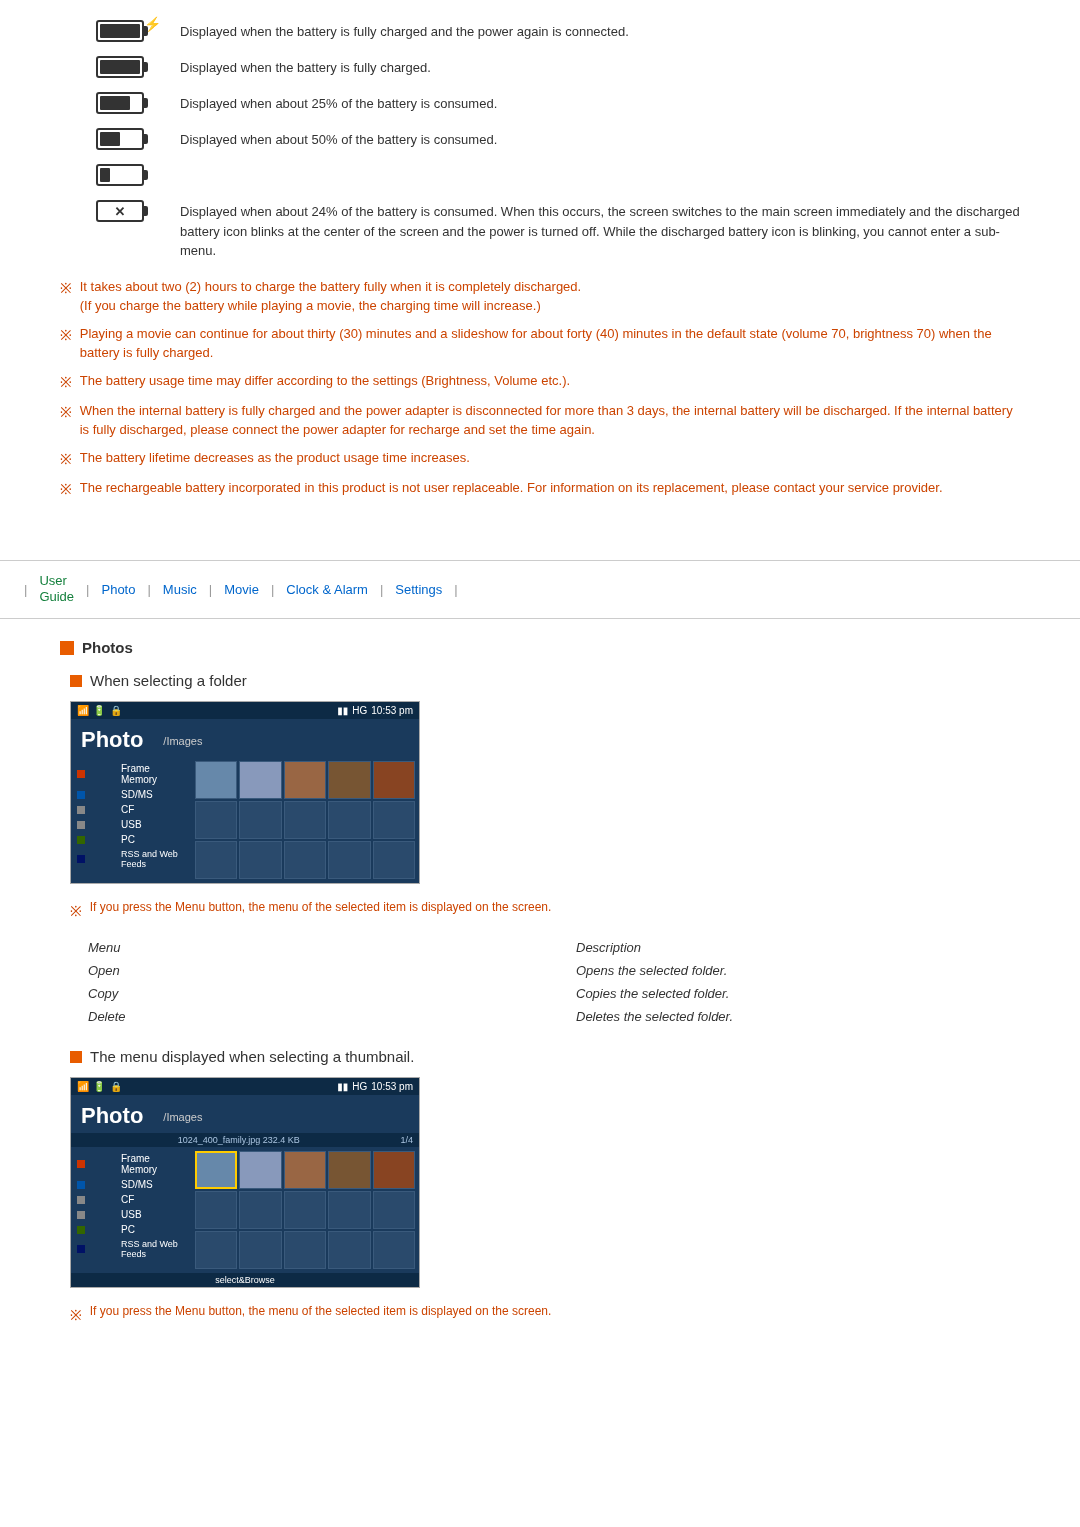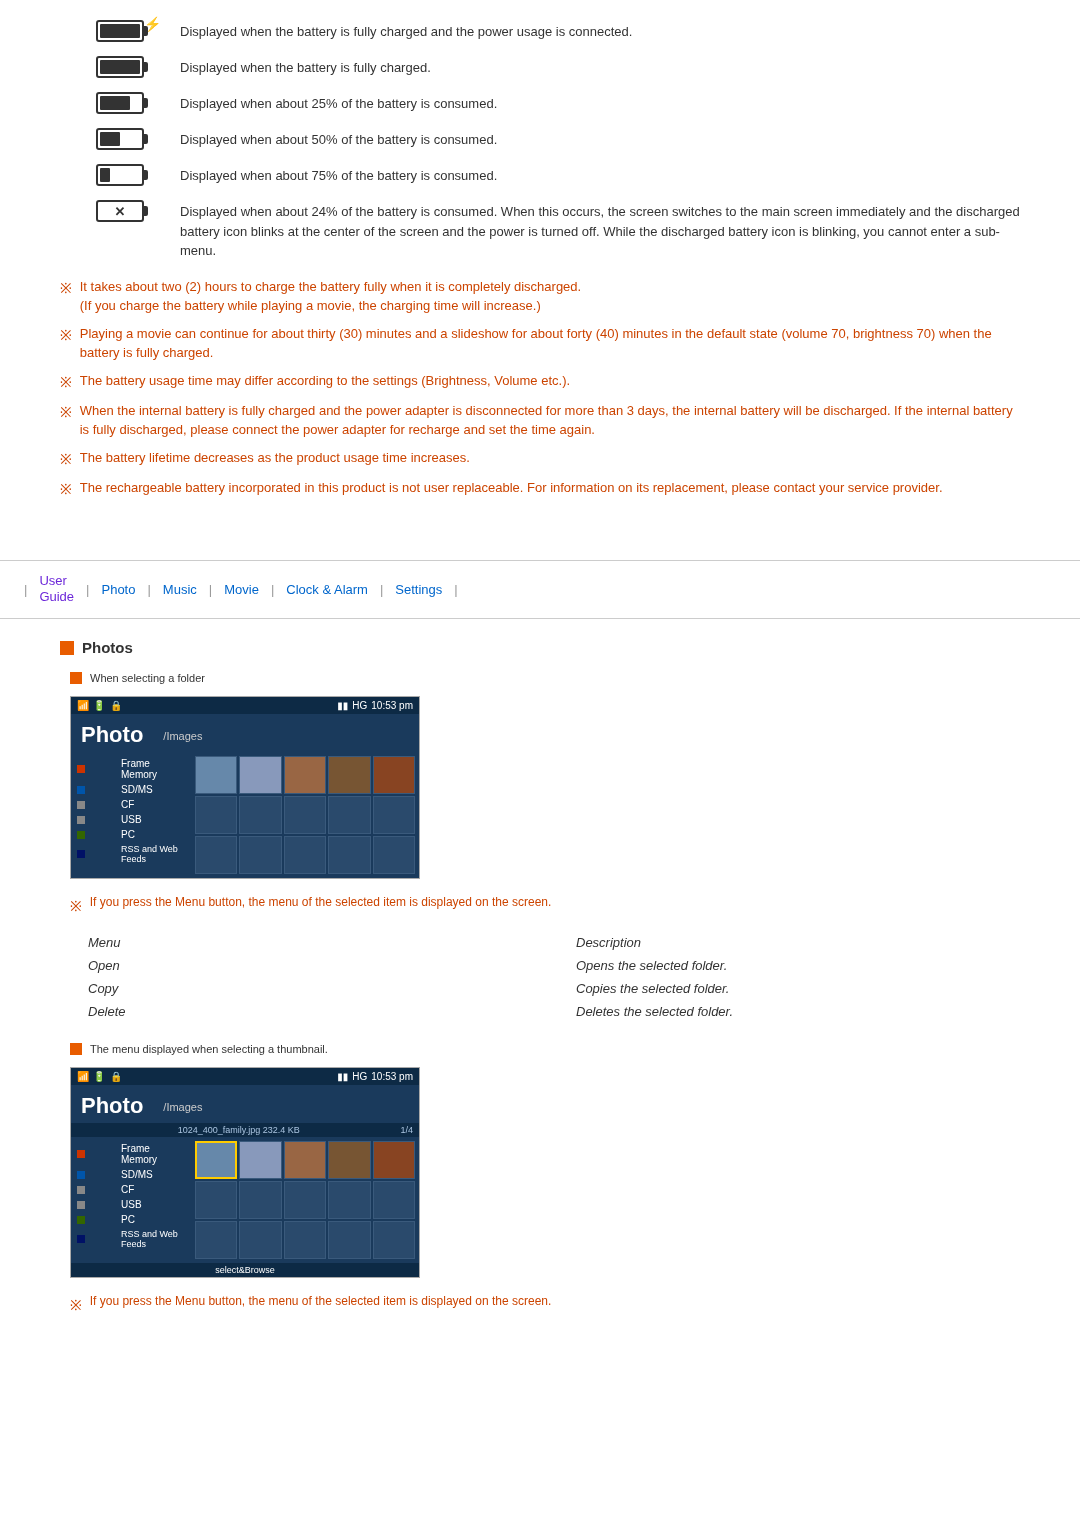--- a/index.html
+++ b/index.html
@@ -139,21 +139,21 @@
       margin: 0 4px;
     }
     .nav-link {
       color: #0066cc;
       text-decoration: none;
       font-size: 13px;
       cursor: pointer;
       padding: 0 8px;
     }
     .nav-link-user {
-      color: #6d28d9;
+      color: #15803d;
       font-size: 13px;
       cursor: pointer;
       line-height: 1.3;
       text-align: left;
     }
 
     
     .section-content {
       padding: 20px 60px;
     }
@@ -185,21 +185,21 @@
     }
     .subsection-icon {
       width: 12px;
       height: 12px;
       background: #e85c00;
       display: inline-block;
       margin-right: 8px;
       flex-shrink: 0;
     }
     .subsection-title {
-      font-size: 11px;
+      font-size: 15px;
       font-weight: normal;
       color: #333;
     }
 
     
     .screenshot-mockup {
       width: 350px;
       border: 1px solid #aaa;
       margin: 10px 0 16px 10px;
       background: #1a3a5c;
@@ -355,21 +355,21 @@
 
     <div class="battery-row">
       <div class="battery-icon-cell">
         <div style="position:relative; display:inline-flex; align-items:center;">
           <div class="battery-icon">
             <div class="battery-bar" style="width:100%;"></div>
           </div>
           <span style="position:absolute; right:-18px; top:-4px; font-size:14px; color:#333; font-weight:bold;">⚡</span>
         </div>
       </div>
-      <div class="battery-desc-cell">Displayed when the battery is fully charged and the power usage is connected.</div>
+      <div class="battery-desc-cell">Displayed when the battery is fully charged and the power again is connected.</div>
     </div>
 
     <div class="battery-row">
       <div class="battery-icon-cell">
         <div class="battery-icon">
           <div class="battery-bar" style="width:100%;"></div>
         </div>
       </div>
       <div class="battery-desc-cell">Displayed when the battery is fully charged.</div>
     </div>
@@ -391,21 +391,20 @@
       </div>
       <div class="battery-desc-cell">Displayed when about 50% of the battery is consumed.</div>
     </div>
 
     <div class="battery-row">
       <div class="battery-icon-cell">
         <div class="battery-icon">
           <div class="battery-bar" style="width:25%;"></div>
         </div>
       </div>
-      <div class="battery-desc-cell">Displayed when about 75% of the battery is consumed.</div>
     </div>
 
     <div class="battery-row">
       <div class="battery-icon-cell">
         <div class="battery-x">✕</div>
       </div>
       <div class="battery-desc-cell">Displayed when about 24% of the battery is consumed. When this occurs, the screen switches to the main screen immediately and the discharged battery icon blinks at the center of the screen and the power is turned off. While the discharged battery icon is blinking, you cannot enter a sub-menu.</div>
     </div>
 
   </div>

